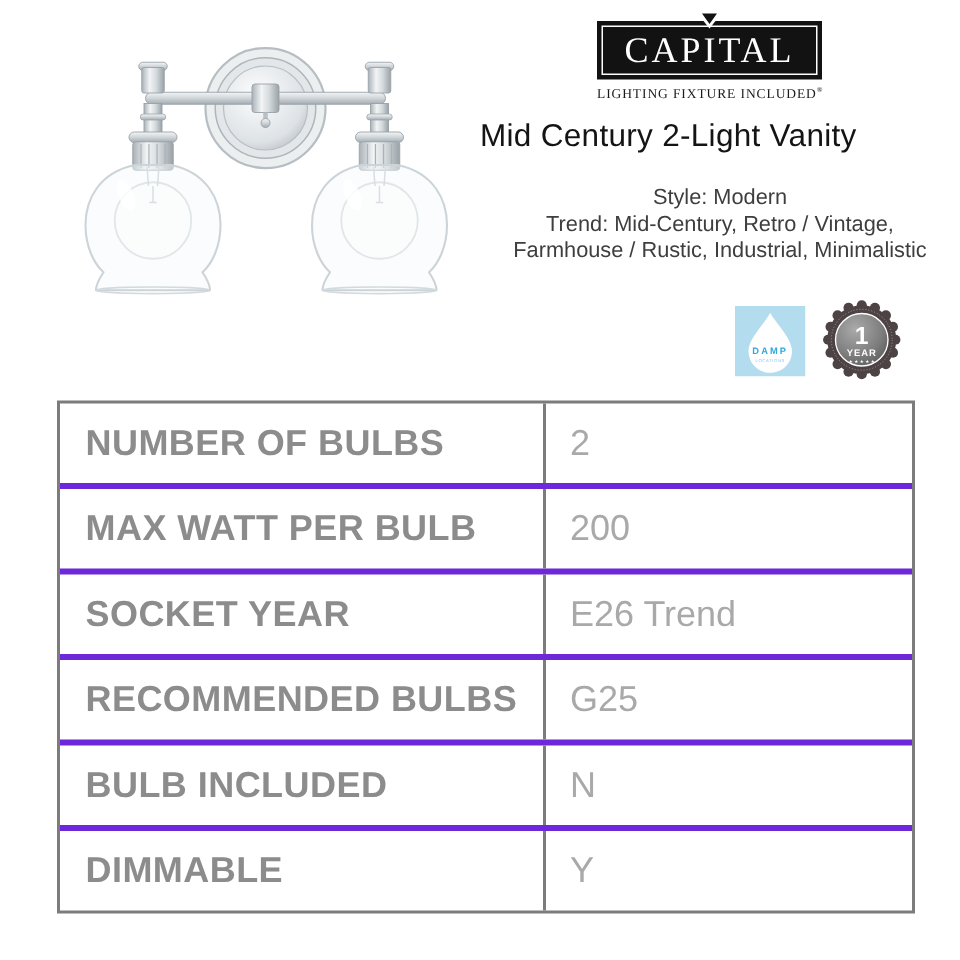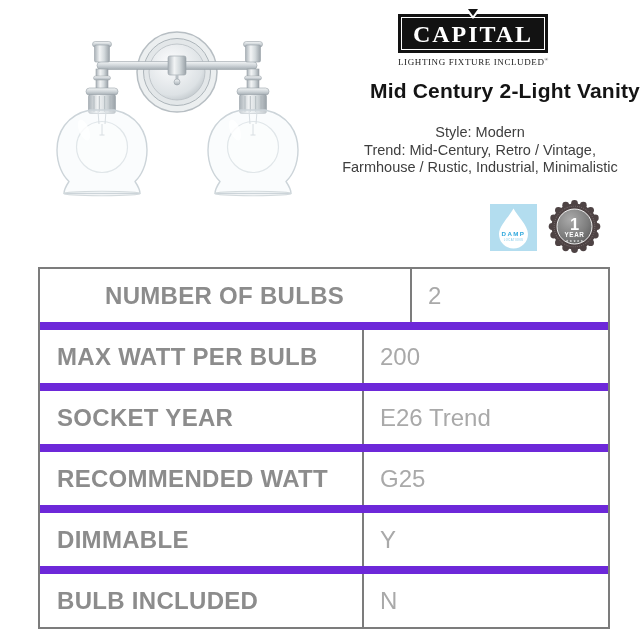--- a/index.html
+++ b/index.html
@@ -6,39 +6,39 @@
   body{width:640px;height:640px;background:#ffffff;font-family:"Liberation Sans",sans-serif;overflow:hidden;}
   .stage{position:relative;width:640px;height:640px;background:#fff;}
 
   
   .photo{position:absolute;left:0;top:8px;width:345px;height:210px;}
 
   
   .logo{position:absolute;left:398px;top:14px;width:150px;}
   .logo-box{position:relative;width:150px;height:39px;background:#121212;}
   .logo-box-inner{position:absolute;inset:3px;border:1.5px solid #ffffff;display:flex;align-items:center;justify-content:center;}
-  .logo-word{color:#ffffff;font-family:"Liberation Serif",serif;font-size:24px;letter-spacing:2px;line-height:1;padding-top:1px;font-weight:bold;}
+  .logo-word{color:#ffffff;font-family:"Liberation Serif",serif;font-size:24px;letter-spacing:2px;line-height:1;padding-top:1px;}
   .logo-tri-wrap{position:absolute;top:-5px;left:50%;transform:translateX(-50%);width:16px;height:11px;}
   .tri-outer{position:absolute;left:0;top:0;width:0;height:0;border-left:8px solid transparent;border-right:8px solid transparent;border-top:10px solid #ffffff;}
   .tri-inner{position:absolute;left:3px;top:0;width:0;height:0;border-left:5px solid transparent;border-right:5px solid transparent;border-top:7px solid #121212;}
   .logo-tagline{margin-top:4px;text-align:center;font-family:"Liberation Serif",serif;font-size:9px;letter-spacing:0.6px;color:#1a1a1a;white-space:nowrap;}
   .logo-tagline sup{font-size:5px;}
 
   
-  .title{position:absolute;left:320px;top:79px;width:320px;text-align:right;font-size:21px;font-weight:bold;color:#141414;letter-spacing:0.2px;}
+  .title{position:absolute;left:320px;top:79px;width:320px;text-align:left;font-size:21px;font-weight:normal;color:#141414;letter-spacing:0.2px;}
   .styleblock{position:absolute;left:318px;top:124px;width:324px;text-align:center;font-size:14.5px;color:#3e3e3e;line-height:17.5px;}
 
   
   .badges{position:absolute;left:490px;top:199px;display:flex;align-items:flex-start;gap:9px;}
   .damp-badge{margin-top:5px;}
 
   
   .spec-table{position:absolute;left:38px;top:267px;width:572px;border:2px solid #7c7c7c;box-sizing:border-box;background:#fff;}
-  .spec-row{display:grid;grid-template-columns:322px 1fr;height:53px;border-top:8px solid #6d28d9;}
-  .spec-row:first-child{border-top:none;margin-left:48px;}
+  .spec-row{display:grid;grid-template-columns:322px 1fr;height:53px;border-top:4px solid #6d28d9;}
+  .spec-row:first-child{border-top:none;}
   .spec-label{display:flex;align-items:center;padding-left:17px;font-weight:bold;font-size:24px;color:#8c8c8c;letter-spacing:0.3px;}
   .spec-value{display:flex;align-items:center;padding-left:16px;font-size:24px;color:#a9a9a9;border-left:2px solid #7c7c7c;}
 </style>
 </head>
 <body>
 
 <div class="stage">
 
   <svg class="photo" viewBox="0 0 345 210" aria-hidden="true">
     <defs>
@@ -175,26 +175,26 @@
     </div>
     <div class="spec-row">
       <div class="spec-label">MAX WATT PER BULB</div>
       <div class="spec-value">200</div>
     </div>
     <div class="spec-row">
       <div class="spec-label">SOCKET YEAR</div>
       <div class="spec-value">E26 Trend</div>
     </div>
     <div class="spec-row">
-      <div class="spec-label">RECOMMENDED WATT</div>
+      <div class="spec-label">RECOMMENDED BULBS</div>
       <div class="spec-value">G25</div>
+    </div>
+    <div class="spec-row">
+      <div class="spec-label">BULB INCLUDED</div>
+      <div class="spec-value">N</div>
     </div>
     <div class="spec-row">
       <div class="spec-label">DIMMABLE</div>
       <div class="spec-value">Y</div>
     </div>
-    <div class="spec-row">
-      <div class="spec-label">BULB INCLUDED</div>
-      <div class="spec-value">N</div>
-    </div>
   </div>
 
 </div>
 
 </body></html>

